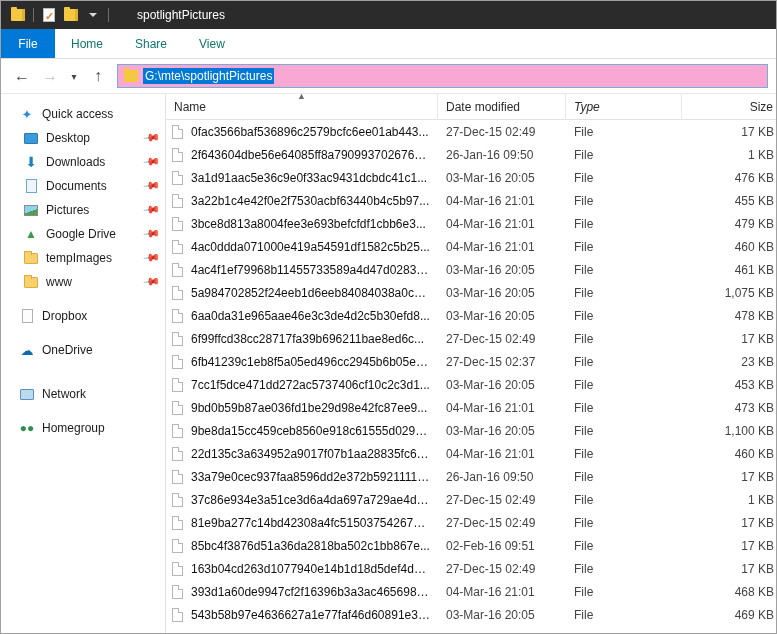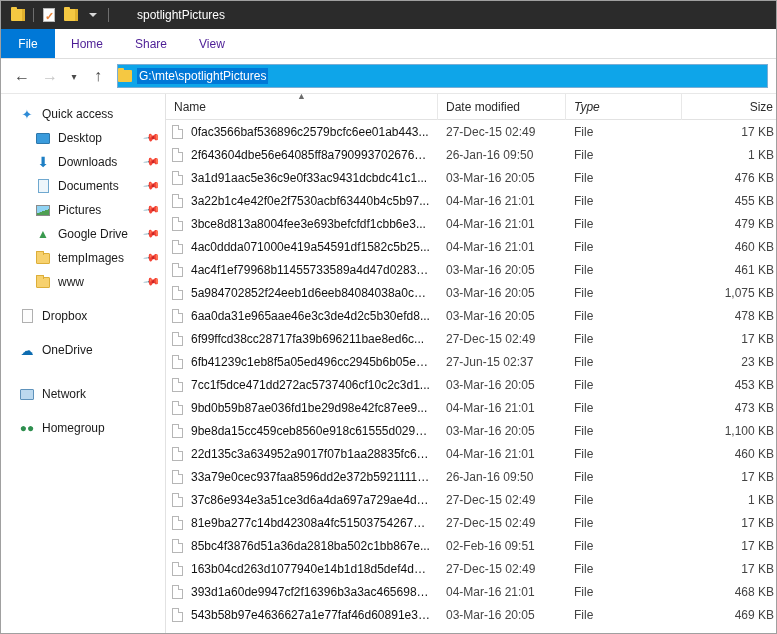--- a/index.html
+++ b/index.html
@@ -93,21 +93,21 @@
     height: 30px;
     flex: 0 0 30px;
     background: #ffffff;
     border-bottom: 1px solid #dedede;
     display: flex;
     align-items: stretch;
   }
   .rtab {
     display: flex; align-items: center; justify-content: center;
     font-size: 12px;
-    color: #4c1d95;
+    color: #0f766e;
     padding: 0 16px;
     min-width: 56px;
   }
   .rtab.file {
     background: #0078d7;
     color: #ffffff;
     min-width: 54px;
   }
 
   
@@ -125,24 +125,24 @@
     display: flex; align-items: center; justify-content: center;
     font-size: 16px;
     color: #4a4a4a;
   }
   .nav-btn.disabled { color: #c6c6c6; }
   .nav-btn.small { width: 18px; font-size: 10px; }
   .addr-field {
     flex: 1;
     height: 24px;
     border: 1px solid #7aadd4;
-    background: #0ea5e9;
+    background: #f9a8d4;
     display: flex;
     align-items: center;
-    padding: 0 0;
+    padding: 0 6px;
     margin-left: 4px;
     margin-right: 0px;
   }
   .addr-ico {
     width: 14px; height: 12px;
     background: #f5c842;
     border-radius: 1px;
     margin-right: 5px;
     position: relative;
     flex: 0 0 14px;
@@ -183,21 +183,21 @@
   .nav-item {
     height: 24px;
     display: flex;
     align-items: center;
     padding-left: 18px;
     padding-right: 6px;
     font-size: 12px;
     color: #1b1b1b;
     position: relative;
   }
-  .nav-item.indent { padding-left: 34px; }
+  .nav-item.indent { padding-left: 22px; }
   .nav-item.selected { background: #d5d5d5; }
   .nav-ico {
     width: 16px; height: 16px;
     margin-right: 7px;
     flex: 0 0 16px;
     display: flex; align-items: center; justify-content: center;
     font-size: 12px;
   }
   .nav-label { white-space: nowrap; overflow: hidden; }
   .pin {
@@ -601,21 +601,21 @@
             </div>
             <div class="cell date">27-Dec-15 02:49</div>
             <div class="cell type">File</div>
             <div class="cell size">17 KB</div>
           </div>
           <div class="row">
             <div class="cell name">
               <span class="file-ico"></span>
               <span class="fname">6fb41239c1eb8f5a05ed496cc2945b6b05e9...</span>
             </div>
-            <div class="cell date">27-Jun-15 02:37</div>
+            <div class="cell date">27-Dec-15 02:37</div>
             <div class="cell type">File</div>
             <div class="cell size">23 KB</div>
           </div>
           <div class="row">
             <div class="cell name">
               <span class="file-ico"></span>
               <span class="fname">7cc1f5dce471dd272ac5737406cf10c2c3d1...</span>
             </div>
             <div class="cell date">03-Mar-16 20:05</div>
             <div class="cell type">File</div>

